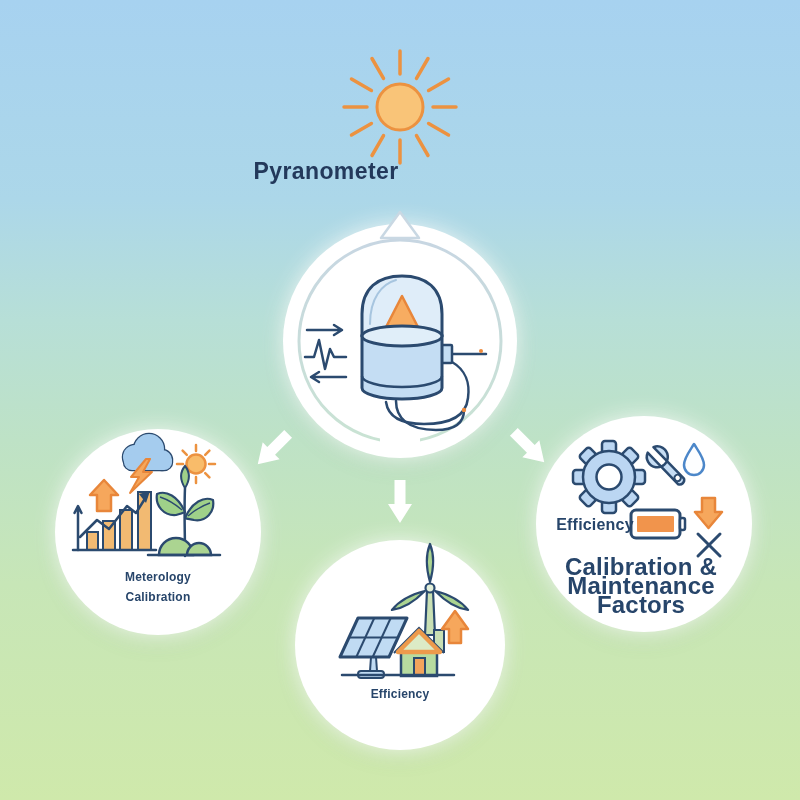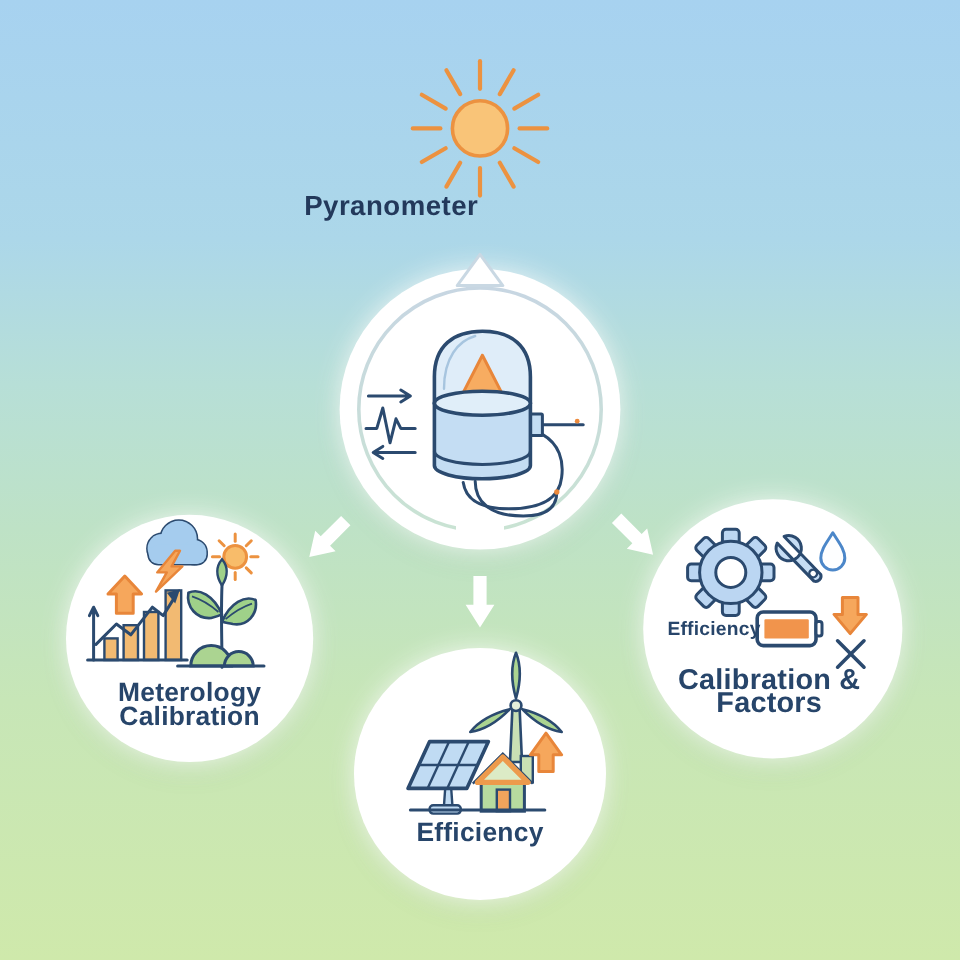--- a/index.html
+++ b/index.html
@@ -12,21 +12,21 @@
     position:absolute;background:#FFFFFF;border-radius:50%;
     box-shadow:0 0 22px rgba(255,255,255,0.8),0 8px 22px rgba(105,145,120,0.12);
   }
   .abs{position:absolute;}
   .title{
     position:absolute;left:0;top:158px;width:652px;text-align:center;
     color:#23395B;font-size:23px;font-weight:700;letter-spacing:0.4px;
   }
   .label{
     position:absolute;color:#27456A;font-weight:700;text-align:center;
-    font-size:22px;line-height:20px;letter-spacing:0.2px;
+    font-size:12px;line-height:20px;letter-spacing:0.2px;
   }
   .label.small{font-size:24px;line-height:19px;}
   svg{display:block;}
 </style>
 </head>
 <body>
 
 <div class="stage">
 
   <svg class="abs" style="left:325px;top:35px" width="150" height="140" viewBox="0 0 150 140">
@@ -261,16 +261,17 @@
     <g stroke="#2B4A6F" stroke-width="3" stroke-linecap="round">
       <line x1="164" y1="120" x2="186" y2="142"></line>
         <line x1="186" y1="120" x2="164" y2="142"></line>
     </g>
   </svg>
 
   <div class="label" style="left:540px;top:515px;width:110px;font-size:16px;">Efficiency</div>
 
   <div class="label small" style="left:556px;top:557px;width:170px;">
     <div>Calibration &amp;</div>
+    <div>Maintenance</div>
     <div>Factors</div>
   </div>
 
 </div>
 
 </body></html>

